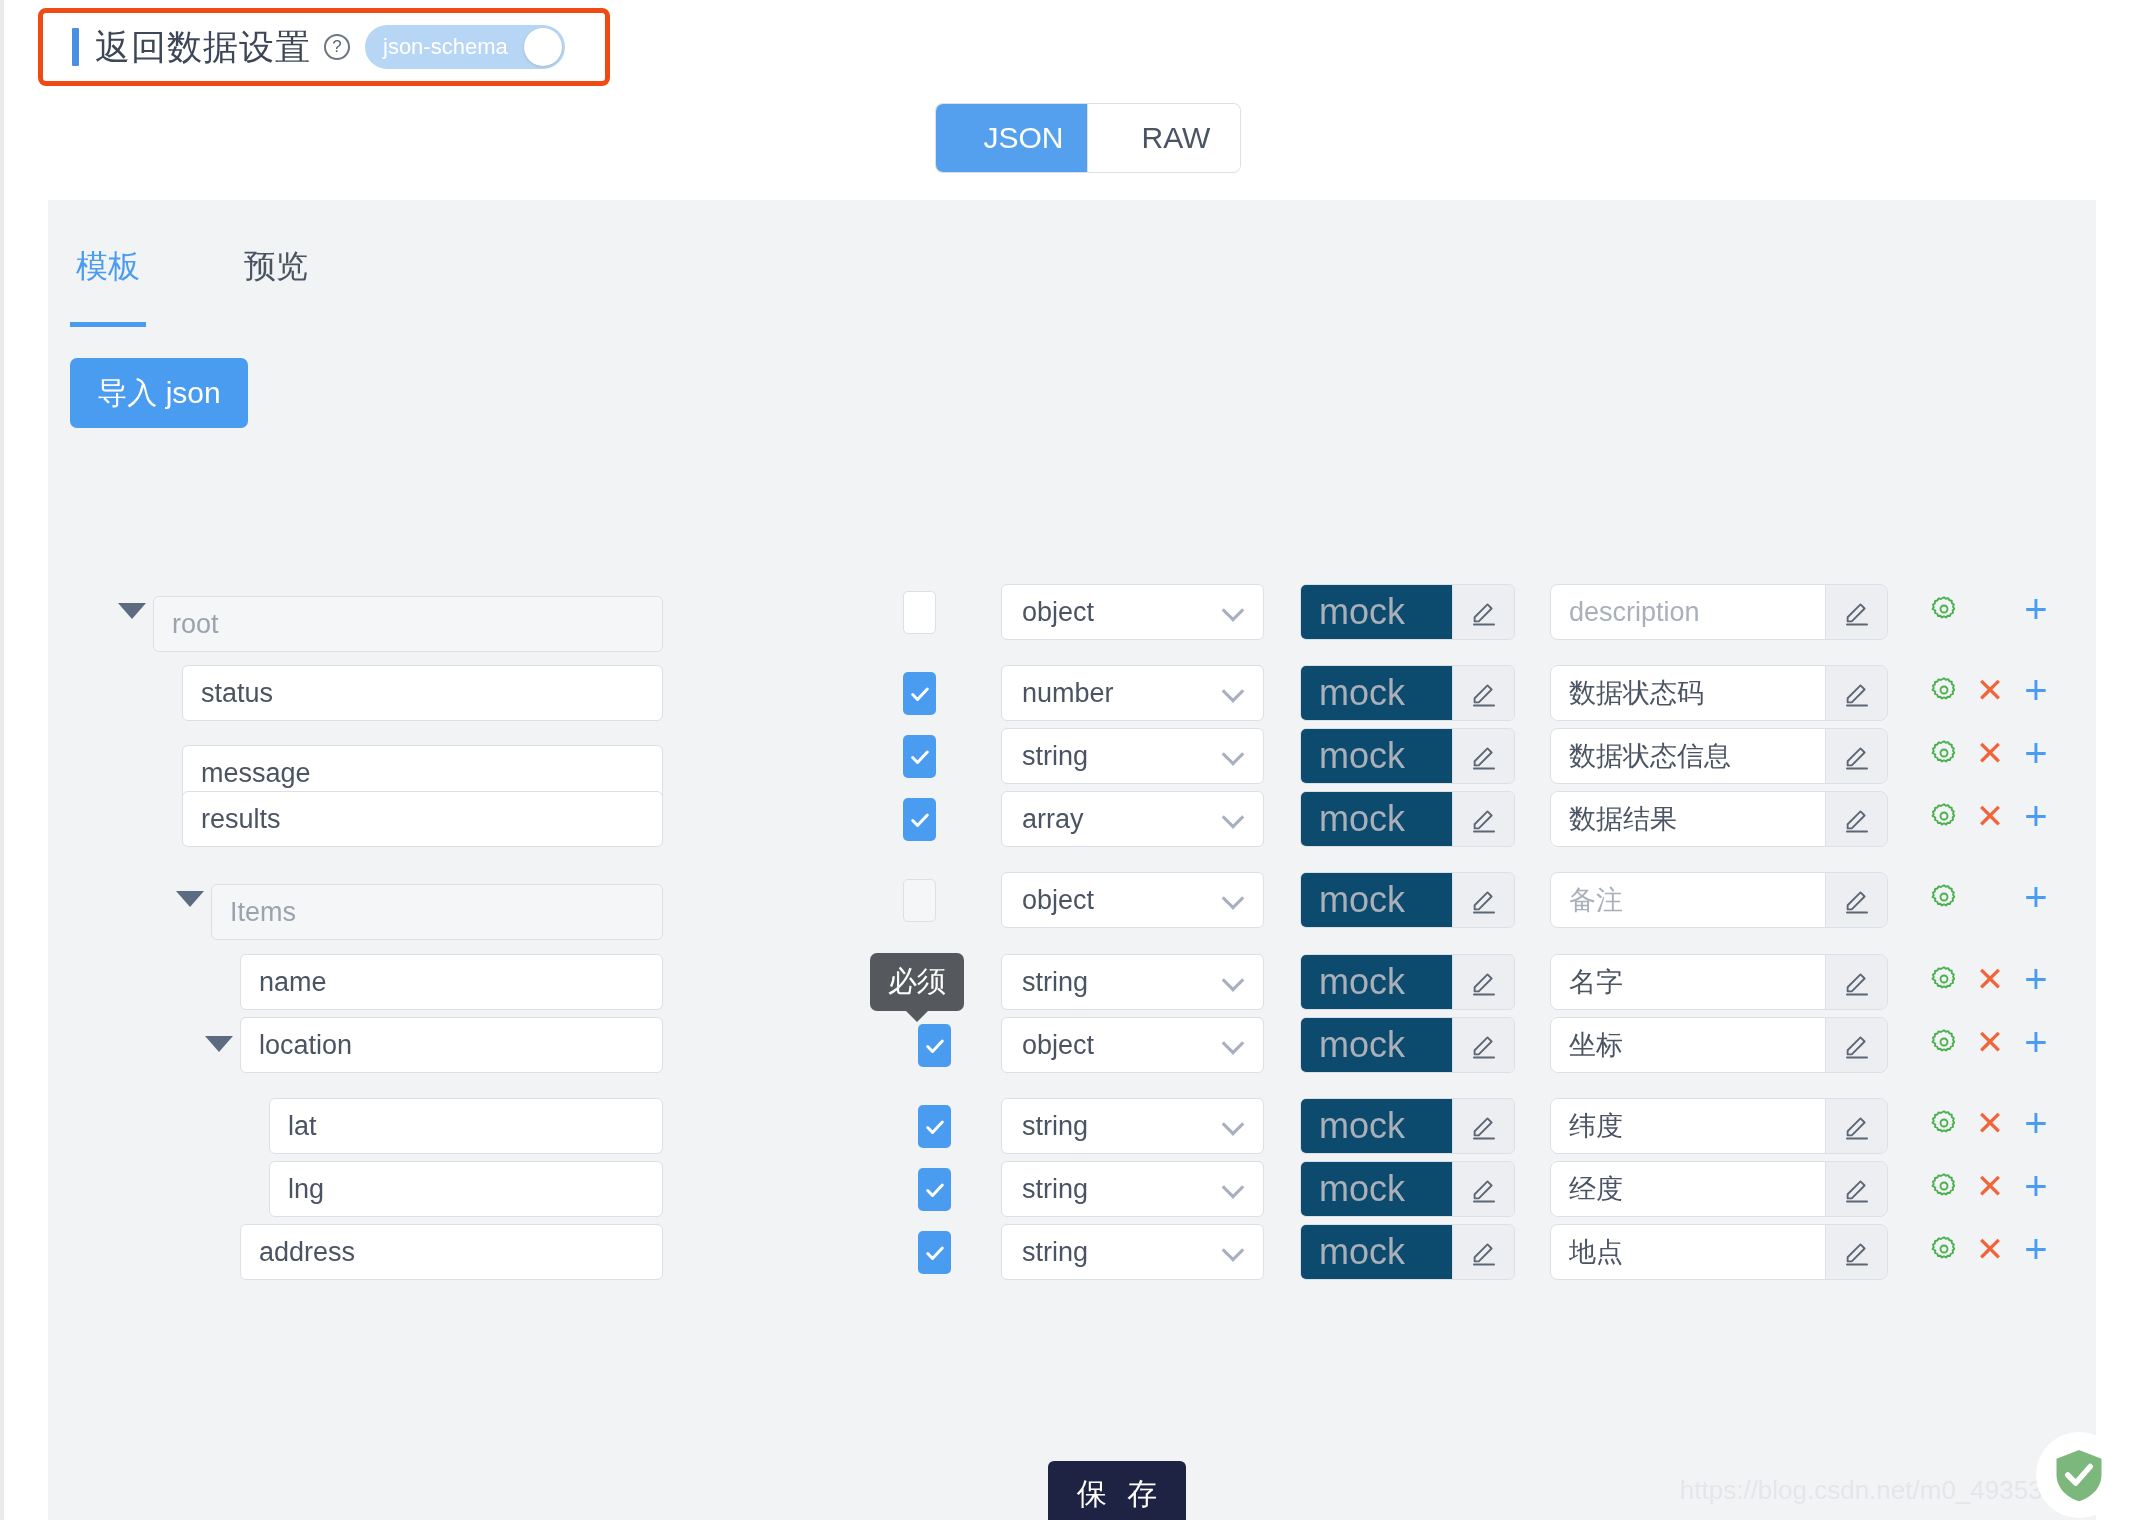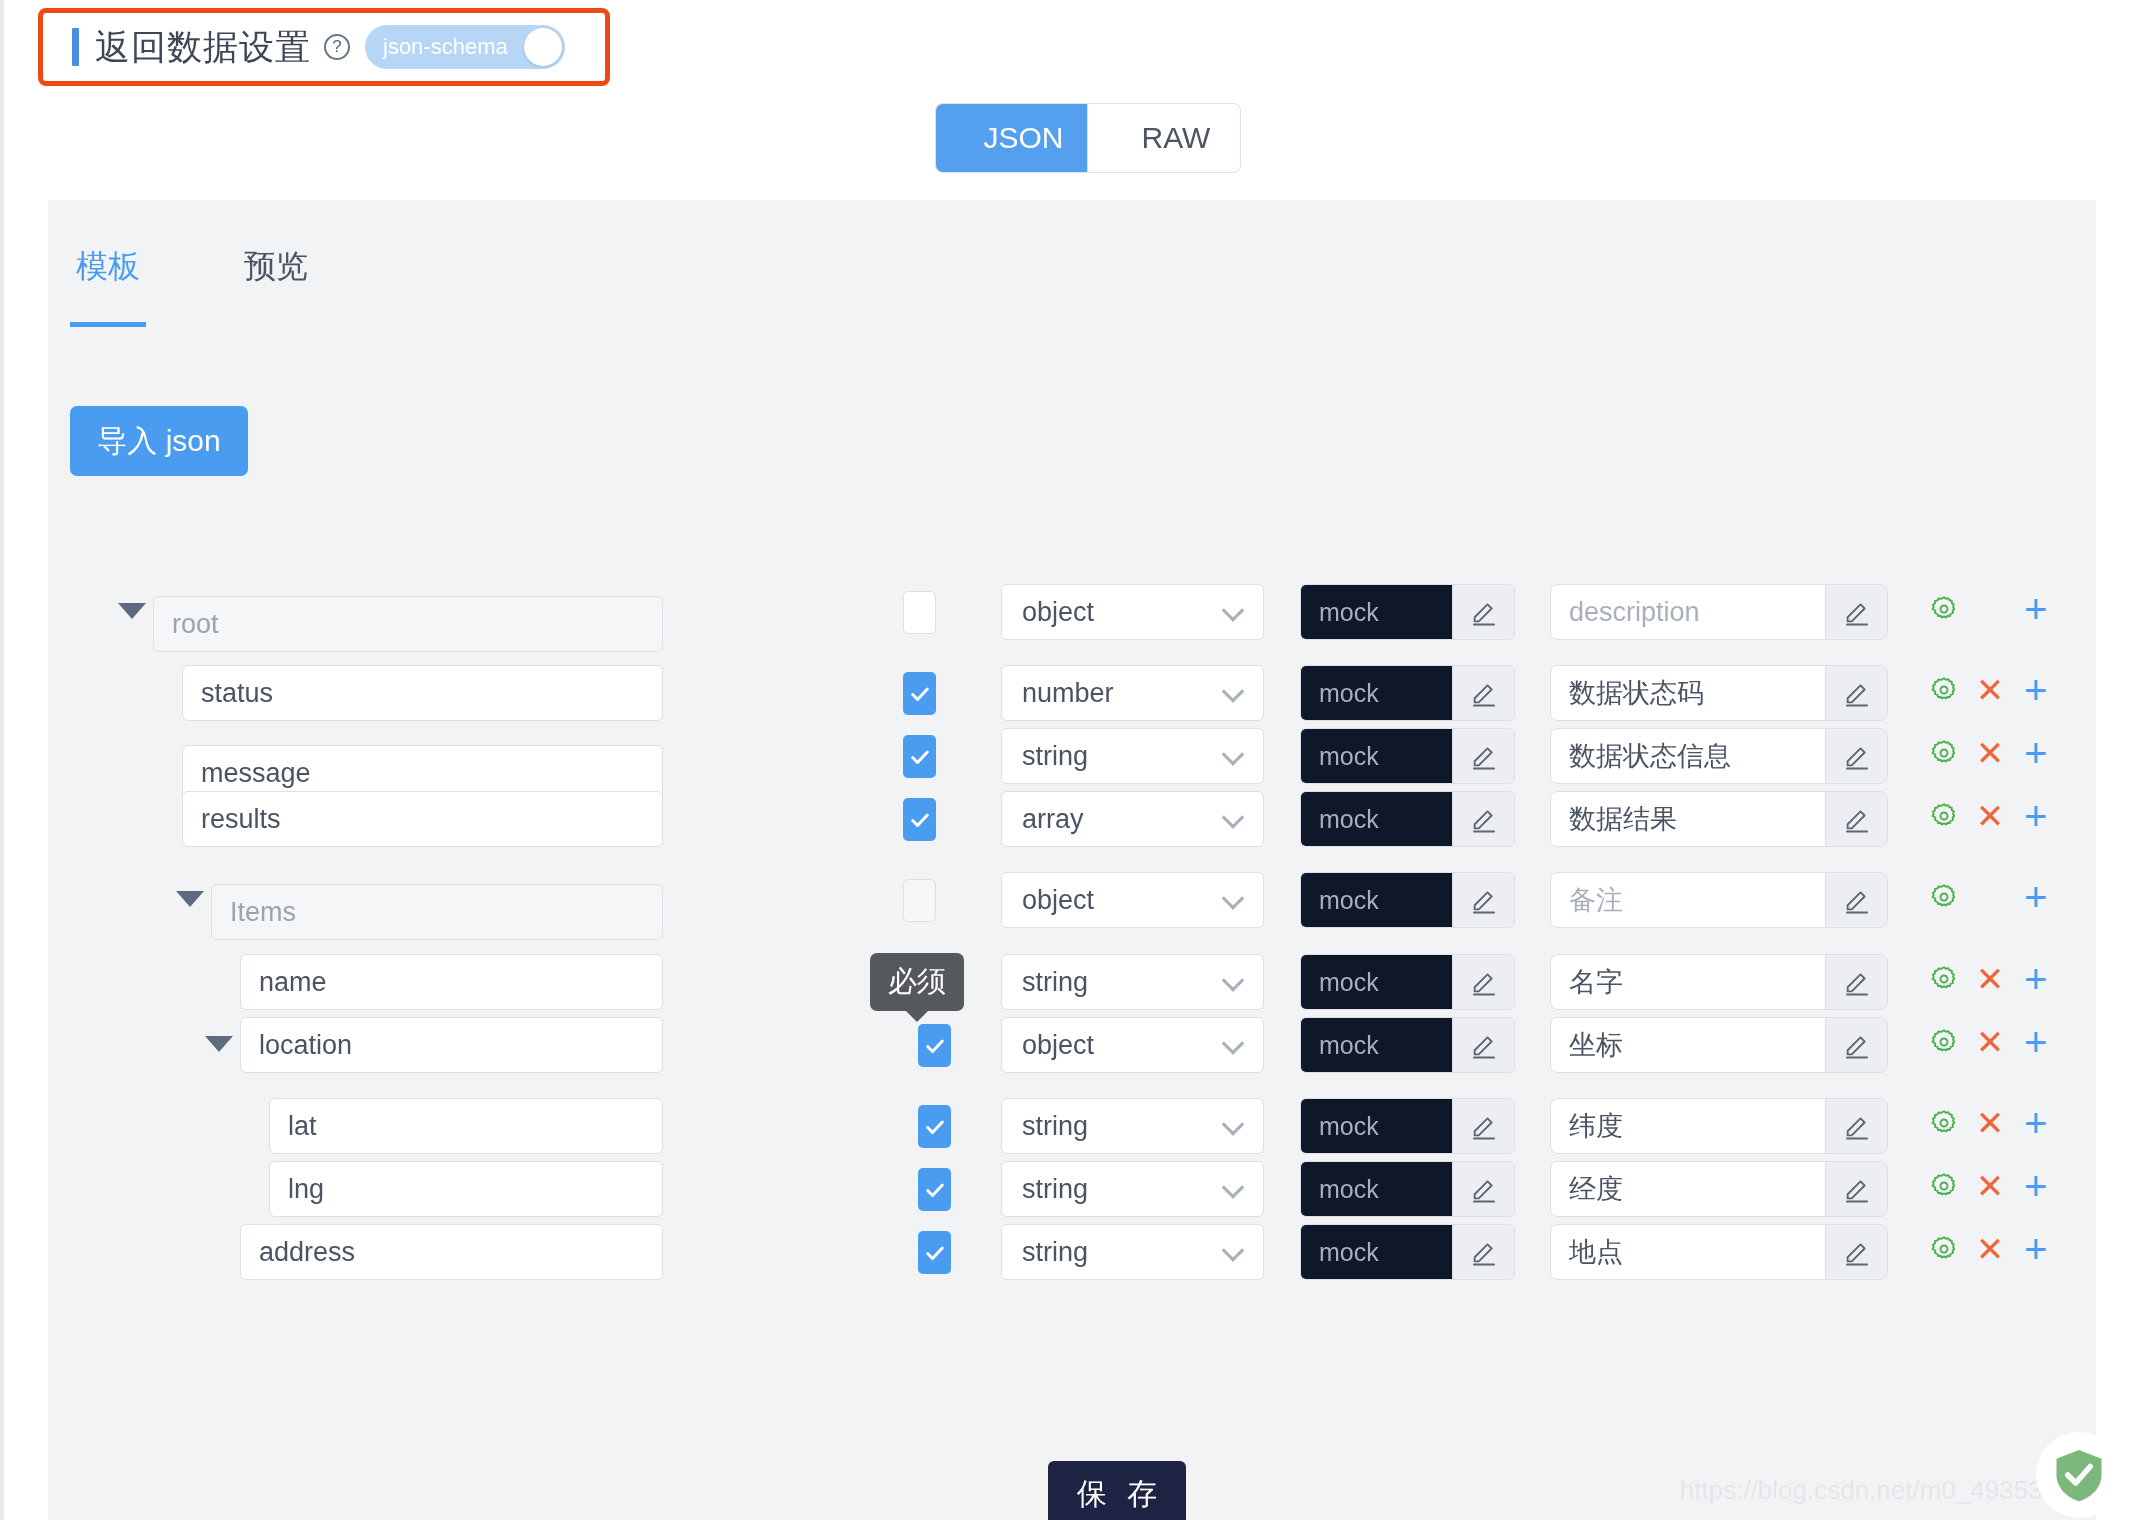--- a/index.html
+++ b/index.html
@@ -104,21 +104,20 @@
   }
 
   
   .import-btn {
     position: absolute; left: 22px; top: 158px;
     width: 178px; height: 70px;
     background: #4a9cf0; color: #ffffff;
     border-radius: 7px;
     display: flex; align-items: center; justify-content: center;
     font-size: 30px;
-    margin-top: 48px;
   }
 
   
   .rows { position: absolute; left: 0; top: 226px; width: 100%; }
   .row {
     position: relative;
     height: 63px;
     display: flex; align-items: center;
   }
 
@@ -169,23 +168,23 @@
   }
 
   .mock-group {
     position: absolute; left: 1252px;
     width: 215px; height: 56px;
     display: flex;
     border: 1px solid #dcdfe6; border-radius: 6px;
     overflow: hidden;
   }
   .mock-group .inp {
-    flex: 1; background: #0f172a;
+    flex: 1; background: #0c4a6e;
     display: flex; align-items: center; padding-left: 18px;
-    font-size: 25px; color: #a9b0ba;
+    font-size: 36px; color: #a9b0ba;
   }
   .mock-group .pen {
     width: 62px; background: #eceef1;
     border-left: 1px solid #dcdfe6;
     display: flex; align-items: center; justify-content: center;
   }
 
   .desc-group {
     position: absolute; left: 1502px;
     width: 338px; height: 56px;

